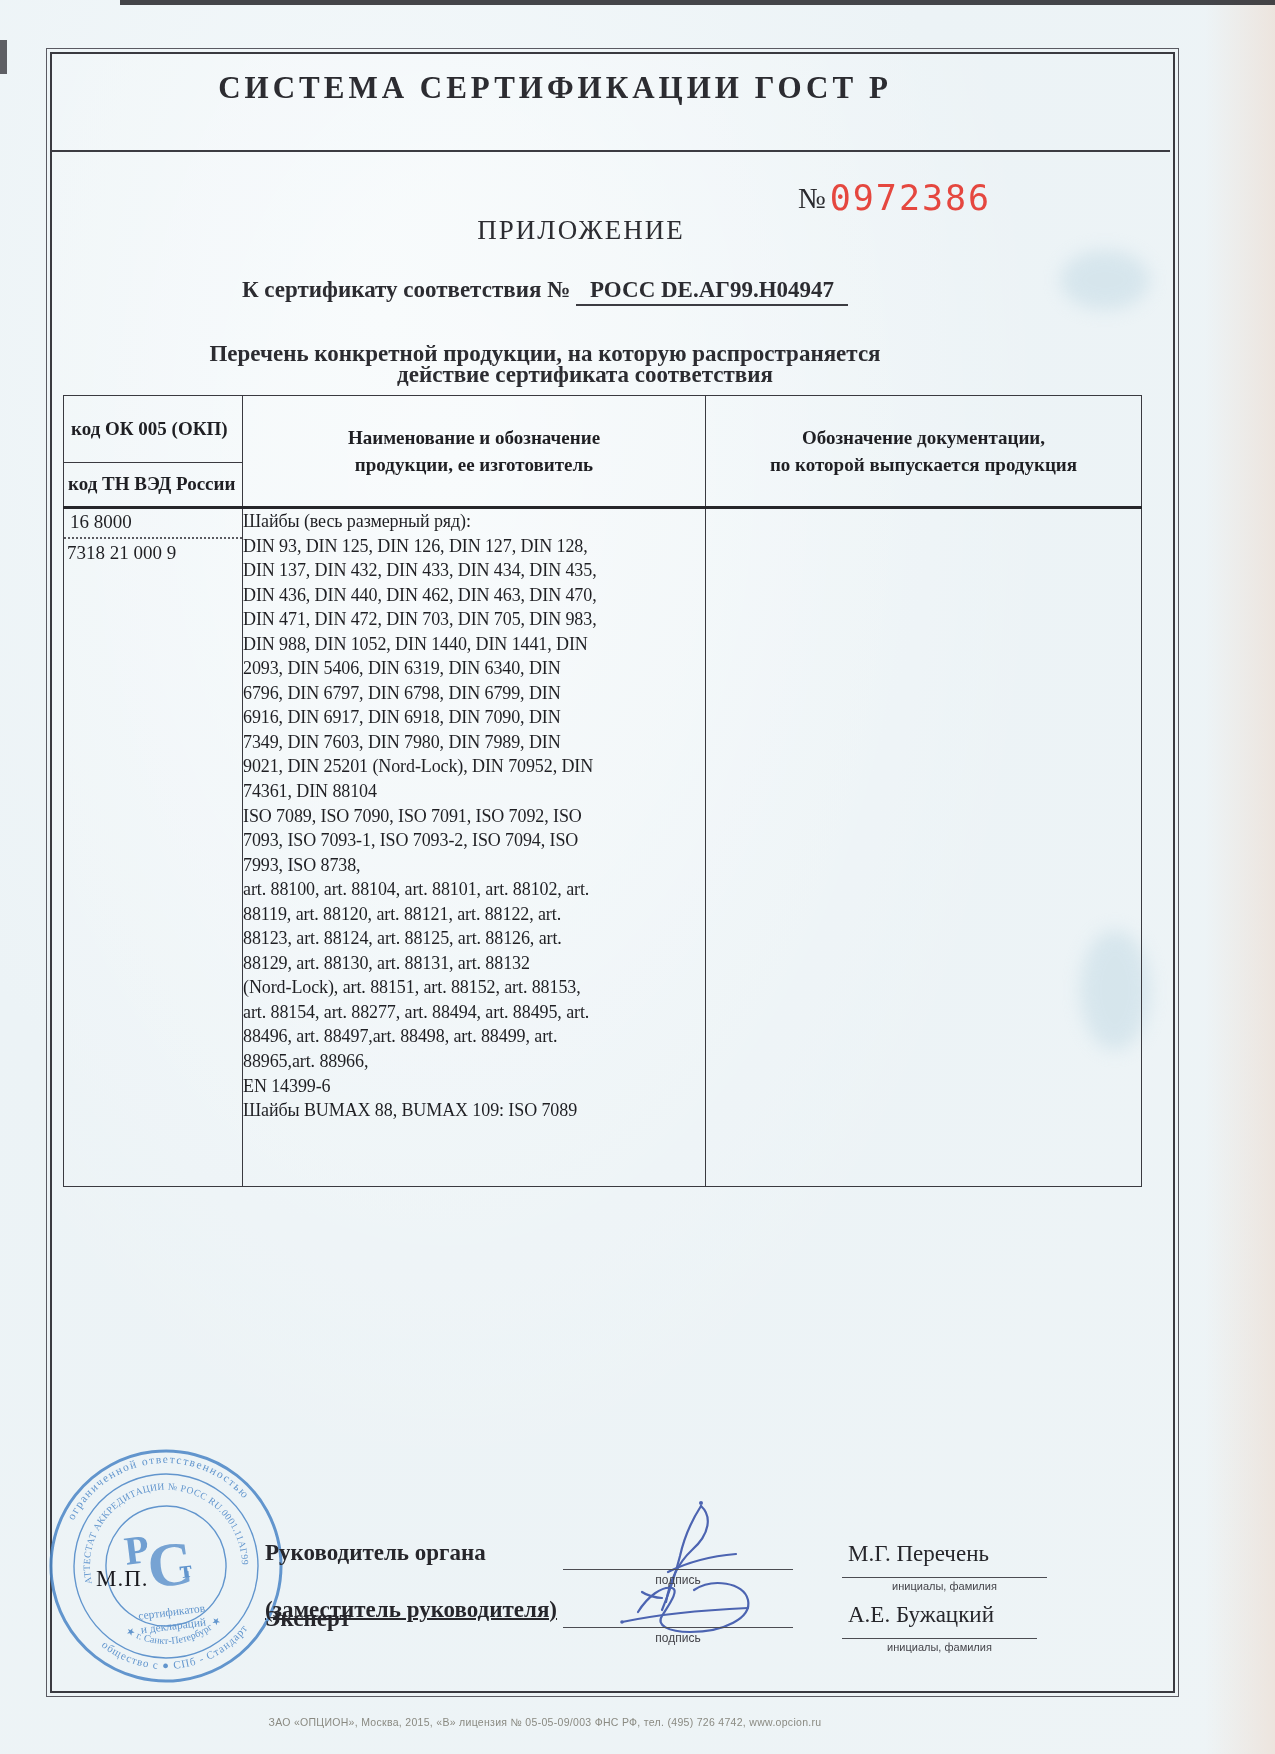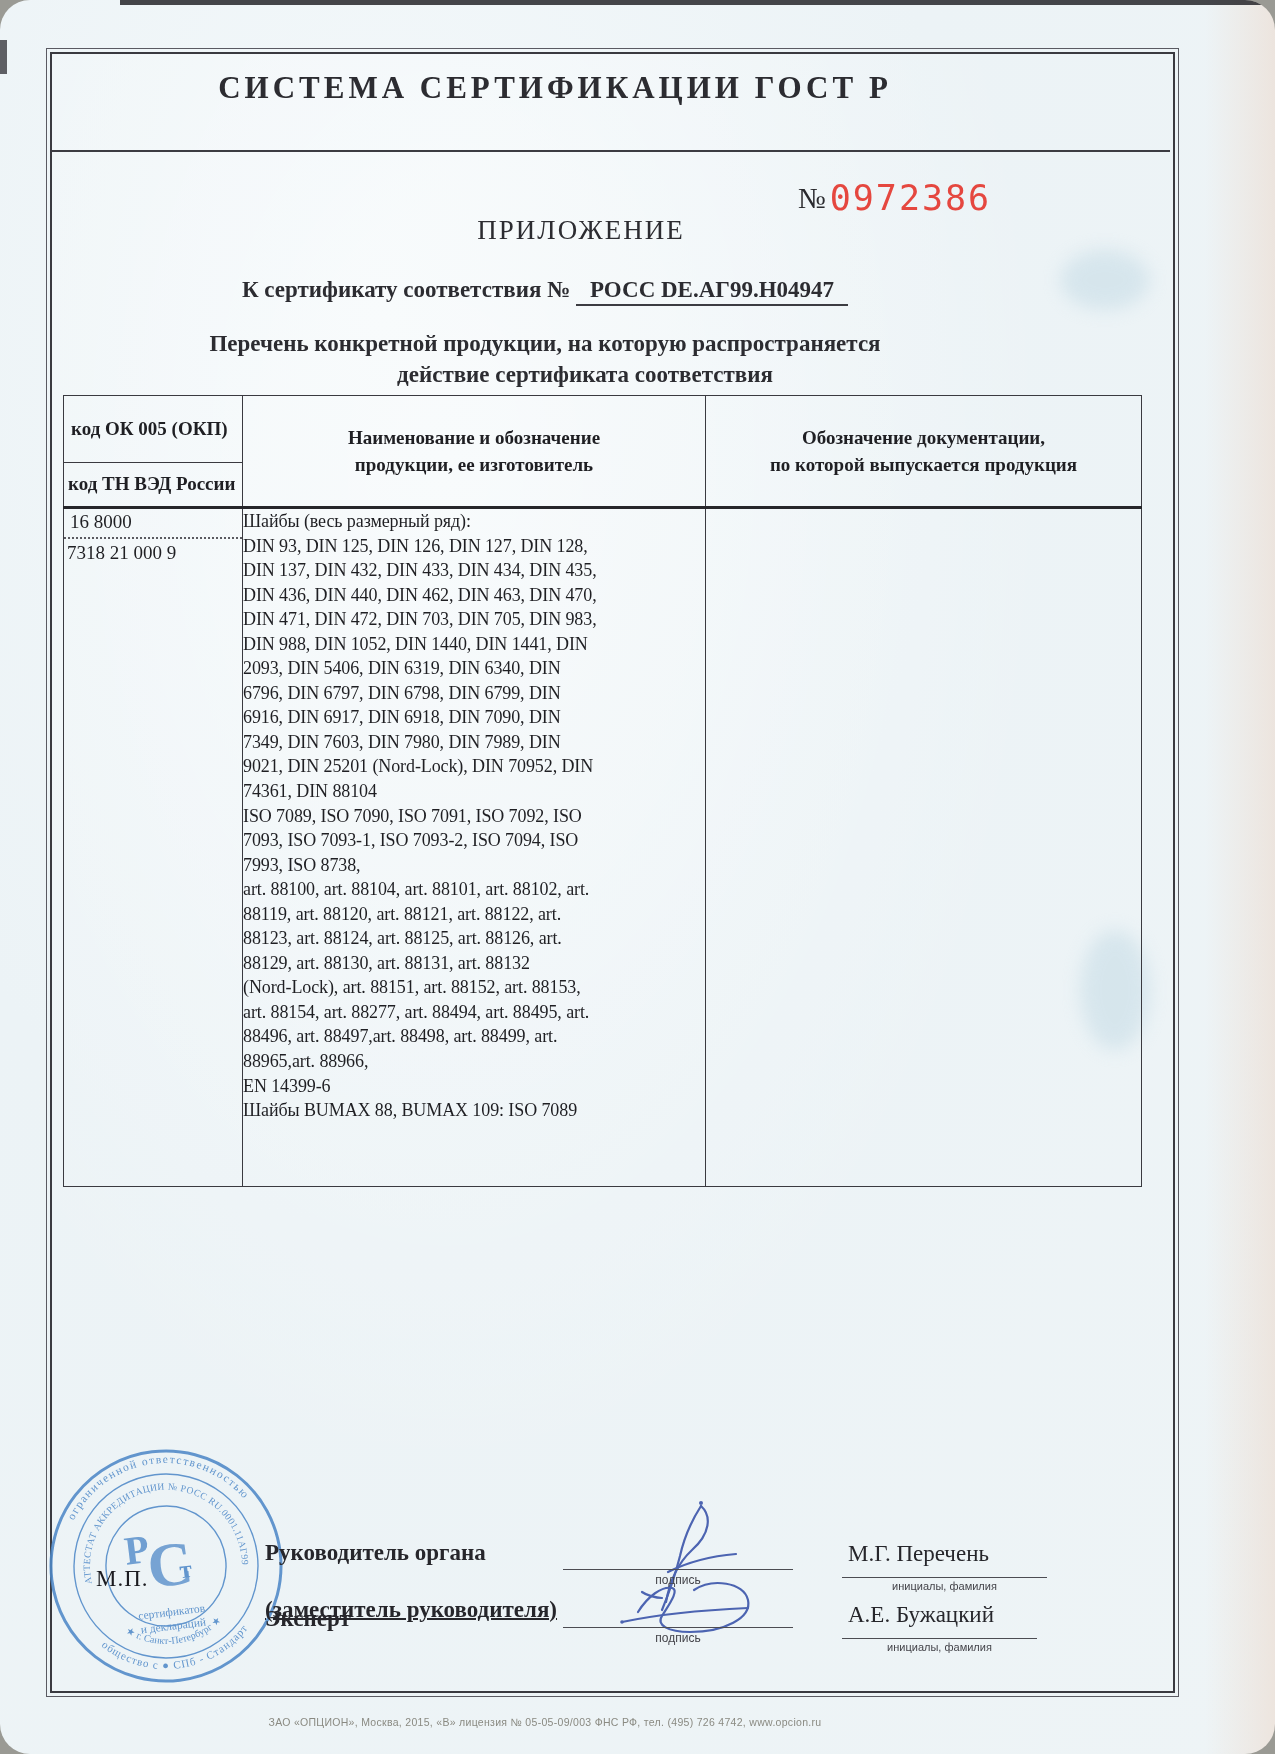--- a/index.html
+++ b/index.html
@@ -4,21 +4,20 @@
 <style>
   html,body{margin:0;padding:0;background:#9a9a94;}
   .page{
     position:relative; width:1275px; height:1754px; margin:0 auto;
     background:
       linear-gradient(to left, rgba(236,216,202,.55) 0, rgba(236,216,202,0) 70px),
       radial-gradient(ellipse at 30% 18%, #f3f8fa 0%, #ecf3f6 45%, #eef4f6 100%);
     overflow:hidden;
     font-family:"Liberation Serif","DejaVu Serif",serif;
     color:#1f1f23;
-    border-radius:30px;
   }
   .scan-top-edge{position:absolute;top:0;left:120px;right:0;height:5px;background:#26262a;opacity:.85;}
   .scan-corner{position:absolute;top:40px;left:0;width:7px;height:34px;background:#3a3a3e;opacity:.8;}
   .frame{
     position:absolute;left:50px;top:52px;width:1121px;height:1637px;
     border:2.5px solid #3a3a40; outline:1.2px solid #5a5a62; outline-offset:3px;
     background:radial-gradient(ellipse at 35% 25%, rgba(255,255,255,.5), rgba(255,255,255,0) 60%);
   }
   .smudge{position:absolute;border-radius:50%;background:#bcd6e2;filter:blur(9px);opacity:.45;}
 
@@ -28,21 +27,21 @@
   .hdr-rule{position:absolute;left:52px;top:150px;width:1118px;height:2px;background:#3c3c42;}
 
   .serial{position:absolute;left:798px;top:178px;white-space:nowrap;}
   .serial .mark{font-size:29px;color:#2a2a2e;}
   .serial .num{font-family:"DejaVu Sans Mono",monospace;font-size:35px;letter-spacing:2px;color:#e5473f;vertical-align:-2px;}
 
   .doc-title{position:absolute;left:50px;top:215px;width:990px;text-align:center;font-size:27px;font-weight:normal;letter-spacing:2px;color:#2c2c31;padding-left:36px;}
   .cert-line{position:absolute;left:50px;top:277px;width:990px;text-align:center;font-size:23px;font-weight:bold;color:#2c2c31;}
   .cert-line .val{border-bottom:2px solid #3c3c42;padding:0 14px 2px 14px;font-weight:bold;}
   .subtitle{position:absolute;left:50px;width:990px;text-align:center;font-size:23px;font-weight:bold;color:#2c2c31;}
-  .sub1{top:331px;} .sub2{top:362px;margin-left:40px;}
+  .sub1{top:341px;} .sub2{top:362px;margin-left:40px;}
 
   table.products{
     position:absolute;left:63px;top:395px;border-collapse:collapse;table-layout:fixed;width:1078px;
   }
   table.products td{border:1.6px solid #3a3a40;padding:0;vertical-align:top;}
   tr.thead td{border-bottom:3.2px solid #26262a;height:110px;vertical-align:middle;}
   .hc1a{height:66px;display:flex;align-items:center;padding-left:7px;border-bottom:1.6px solid #3a3a40;font-size:19px;font-weight:bold;}
   .hc1b{height:42px;display:flex;align-items:center;padding-left:4px;font-size:19px;font-weight:bold;}
   .hcenter{text-align:center;font-size:19px;font-weight:bold;line-height:27px;}
   tr.r1 td{height:56px;}

